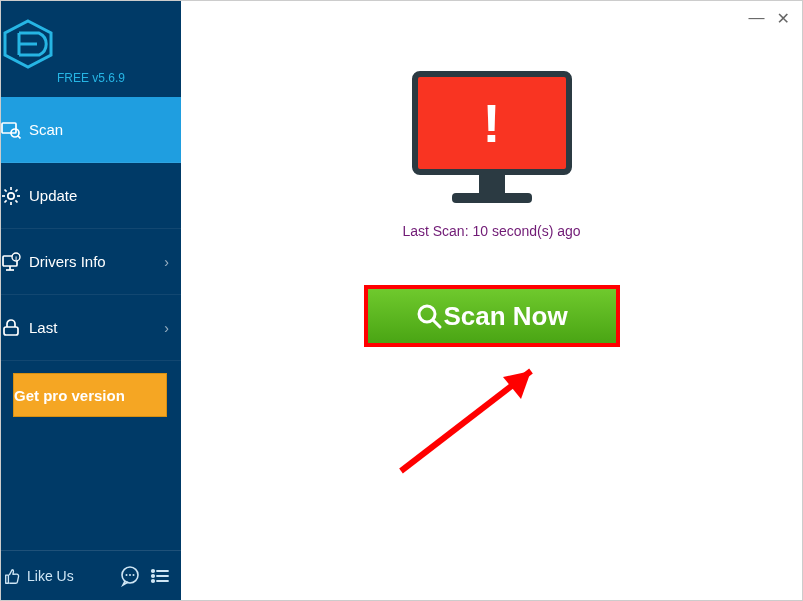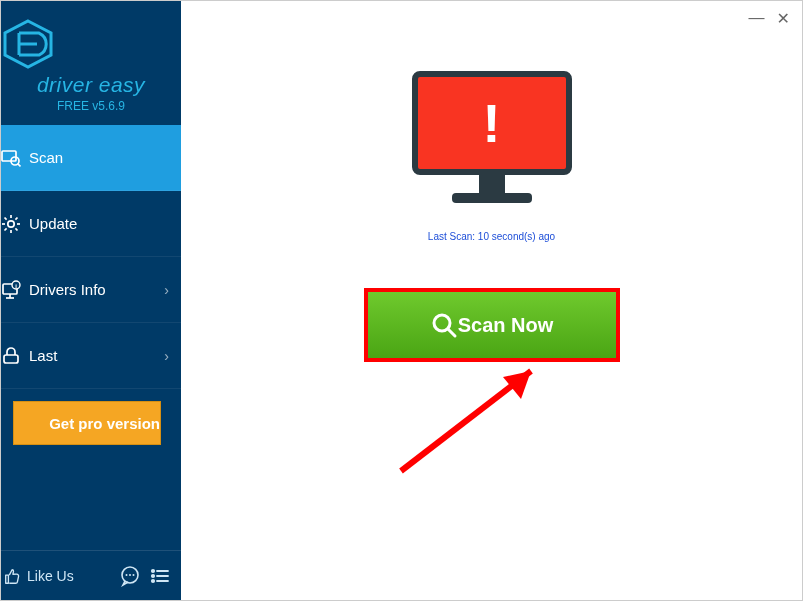--- a/index.html
+++ b/index.html
@@ -45,28 +45,28 @@
   cursor: pointer;
   position: relative;
   font-size: 15px;
 }
 .nav-item.active { background: #1f9ee0; }
 .nav-item .ico-wrap { width: 28px; display:flex; align-items:center; }
 .nav-item .chev {
   position: absolute; right: 12px; color: rgba(255,255,255,0.6); font-size: 14px;
 }
 .pro-btn {
-  margin: 12px 20px 0 12px;
+  margin: 12px 14px 0 12px;
   height: 44px;
   background: #f5a623;
   color: #fff;
   border: 1px solid #d68f12;
   display: flex;
   align-items: center;
-  justify-content: flex-end;
+  justify-content: flex-start;
   font-size: 15px;
   font-weight: bold;
   cursor: pointer;
 }
 .bottom-bar {
   position: absolute;
   bottom: 0; left: 0; right: 0;
   height: 50px;
   border-top: 1px solid rgba(255,255,255,0.12);
   display: flex;
@@ -96,50 +96,49 @@
   border: 6px solid #2b3a42;
   border-radius: 8px;
   display: flex; align-items: center; justify-content: center;
 }
 .monitor-screen .bang { color: #fff; font-size: 54px; font-weight: bold; font-family: Arial; }
 .monitor-neck { width: 26px; height: 18px; background:#2b3a42; margin: 0 auto; }
 .monitor-base { width: 80px; height: 10px; background:#2b3a42; border-radius: 4px; margin: 0 auto; }
 .headline {
   color: #f93422; font-size: 28px; font-weight: bold; margin-top: 12px;
 }
-.subline { color: #1d4ed8; font-size: 10px; margin-top: 10px; }
+.subline { color: #701a75; font-size: 14px; margin-top: 2px; }
 .scan-btn {
   margin-top: 46px;
-  width: 256px; height: 74px;
+  width: 256px; height: 62px;
   background: linear-gradient(#6fc92d, #4aa514);
   border: 4px solid #ff0000;
   color: #fff;
   display: flex; align-items:center; justify-content:center;
-  font-size: 20px; font-weight: bold;
+  font-size: 26px; font-weight: bold;
   cursor: pointer;
 }
 .arrow-annot {
   position: absolute;
   left: 210px; top: 330px;
   pointer-events: none;
 }
 svg { display: block; }
 </style>
 </head>
 <body>
 
 <div class="sidebar">
   <div class="logo-box">
     <svg width="54" height="50" viewBox="0 0 54 50">
       <polygon points="27,2 50,14 50,36 27,48 4,36 4,14" fill="none" stroke="#26b5e4" stroke-width="3"></polygon>
       <path d="M18 14 L38 14 A12 12 0 0 1 38 36 L18 36" fill="none" stroke="#26b5e4" stroke-width="3"></path>
       <line x1="18" y1="14" x2="18" y2="36" stroke="#26b5e4" stroke-width="3"></line>
       <line x1="18" y1="25" x2="36" y2="25" stroke="#26b5e4" stroke-width="3"></line>
     </svg>
-    <div class="brand">driver easy</div>
     <div class="version">FREE v5.6.9</div>
   </div>
 
   <div class="nav-item active">
     <span class="ico-wrap">
       <svg width="20" height="20" viewBox="0 0 20 20">
           <rect x="1" y="3" width="14" height="10" rx="1" fill="none" stroke="#fff" stroke-width="1.7"></rect>
           <circle cx="14" cy="13" r="4" fill="none" stroke="#fff" stroke-width="1.7"></circle>
           <line x1="17" y1="16" x2="19.5" y2="18.5" stroke="#fff" stroke-width="1.7"></line>
         </svg>

